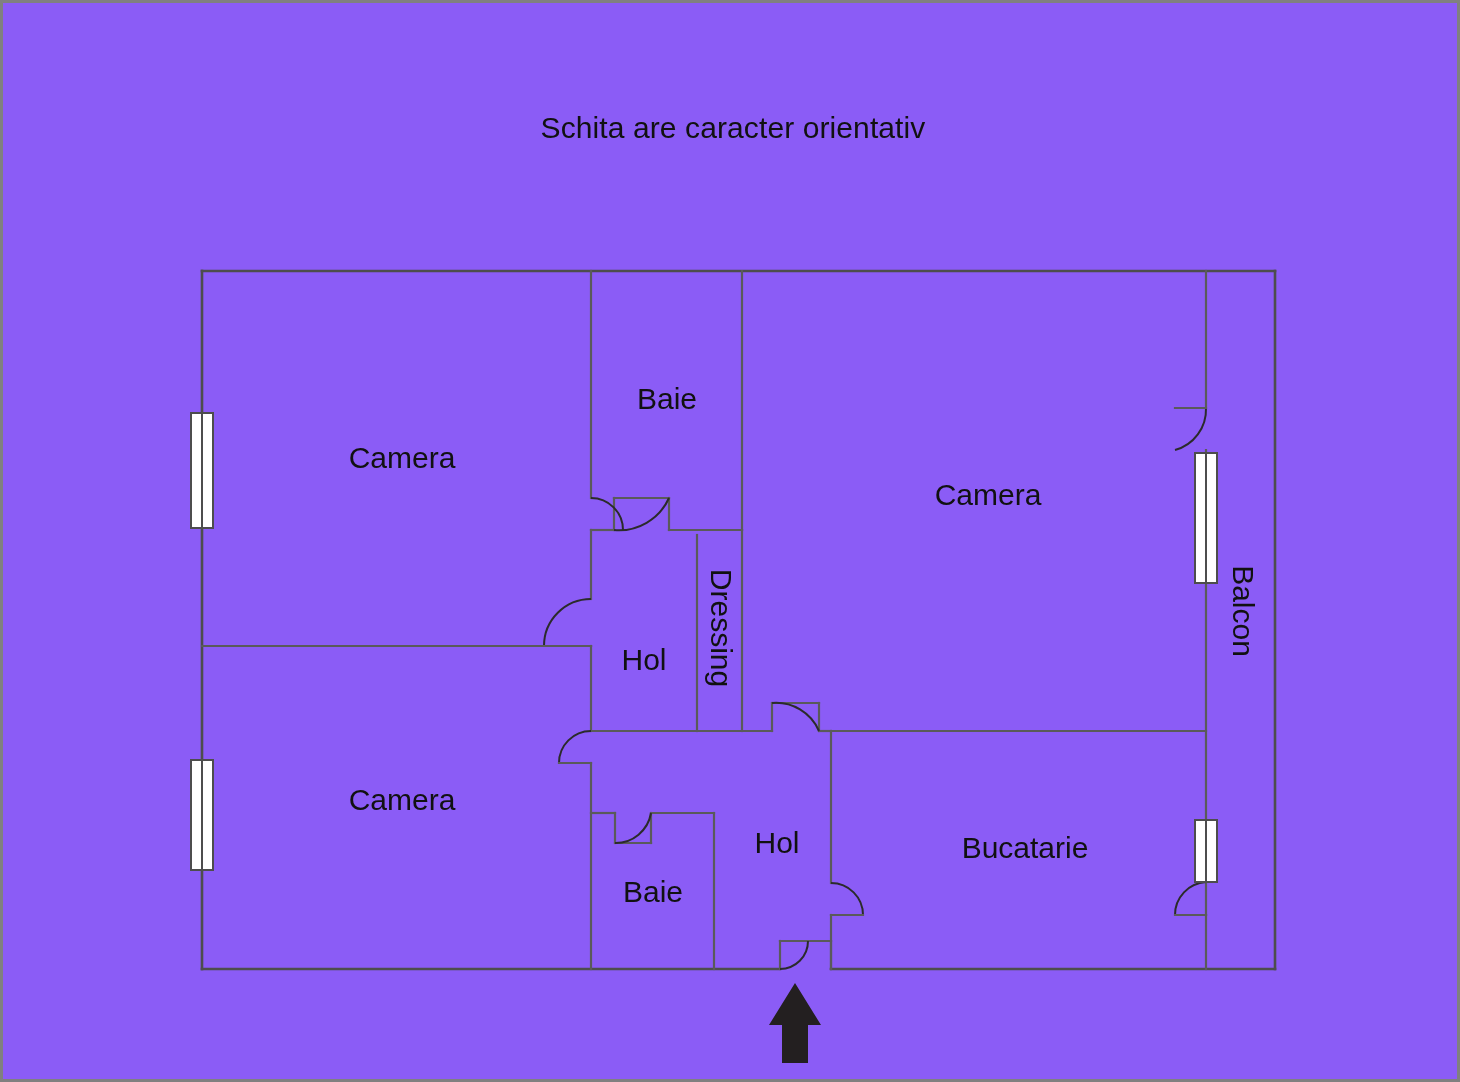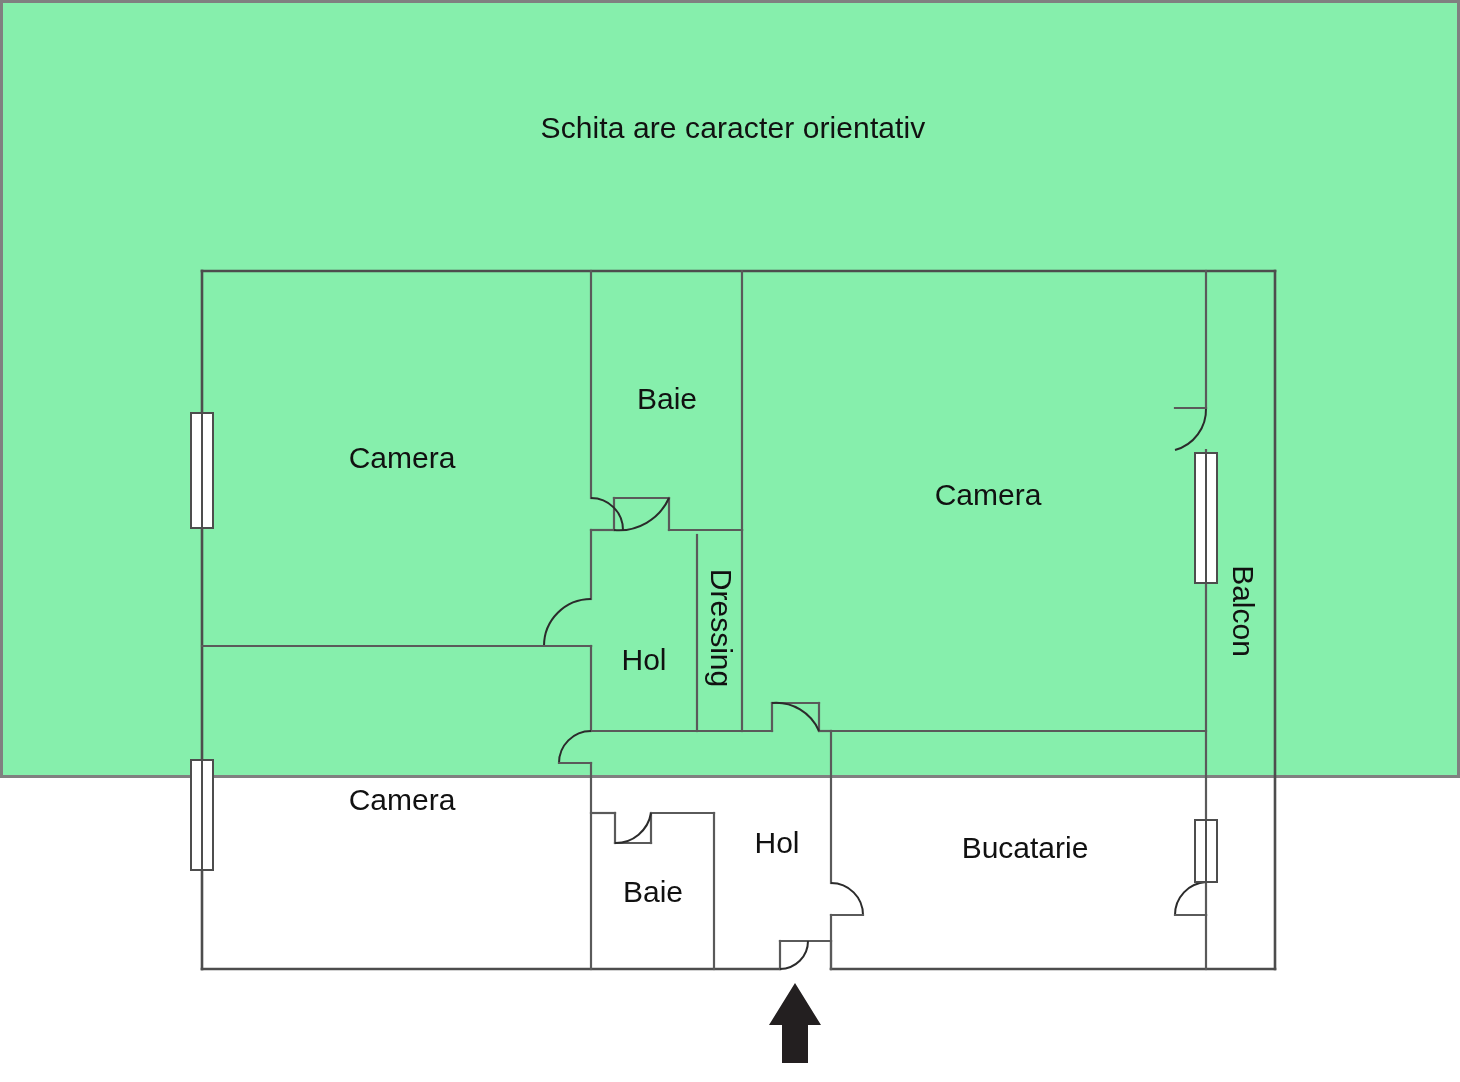--- a/index.html
+++ b/index.html
@@ -11,24 +11,24 @@
     width: 1460px;
     height: 1082px;
     font-family: "Liberation Sans", sans-serif;
     overflow: hidden;
   }
   #page-frame {
     position: absolute;
     left: 0;
     top: 0;
     width: 1460px;
-    height: 778px;
+    height: 1082px;
     box-sizing: border-box;
     border: 3px solid #808080;
-    background: #86efac;
+    background: #8b5cf6;
   }
   #plan-title {
     position: absolute;
     left: 0;
     top: 108px;
     width: 1460px;
     text-align: center;
     font-size: 30px;
     color: #111111;
     letter-spacing: 0.1px;

